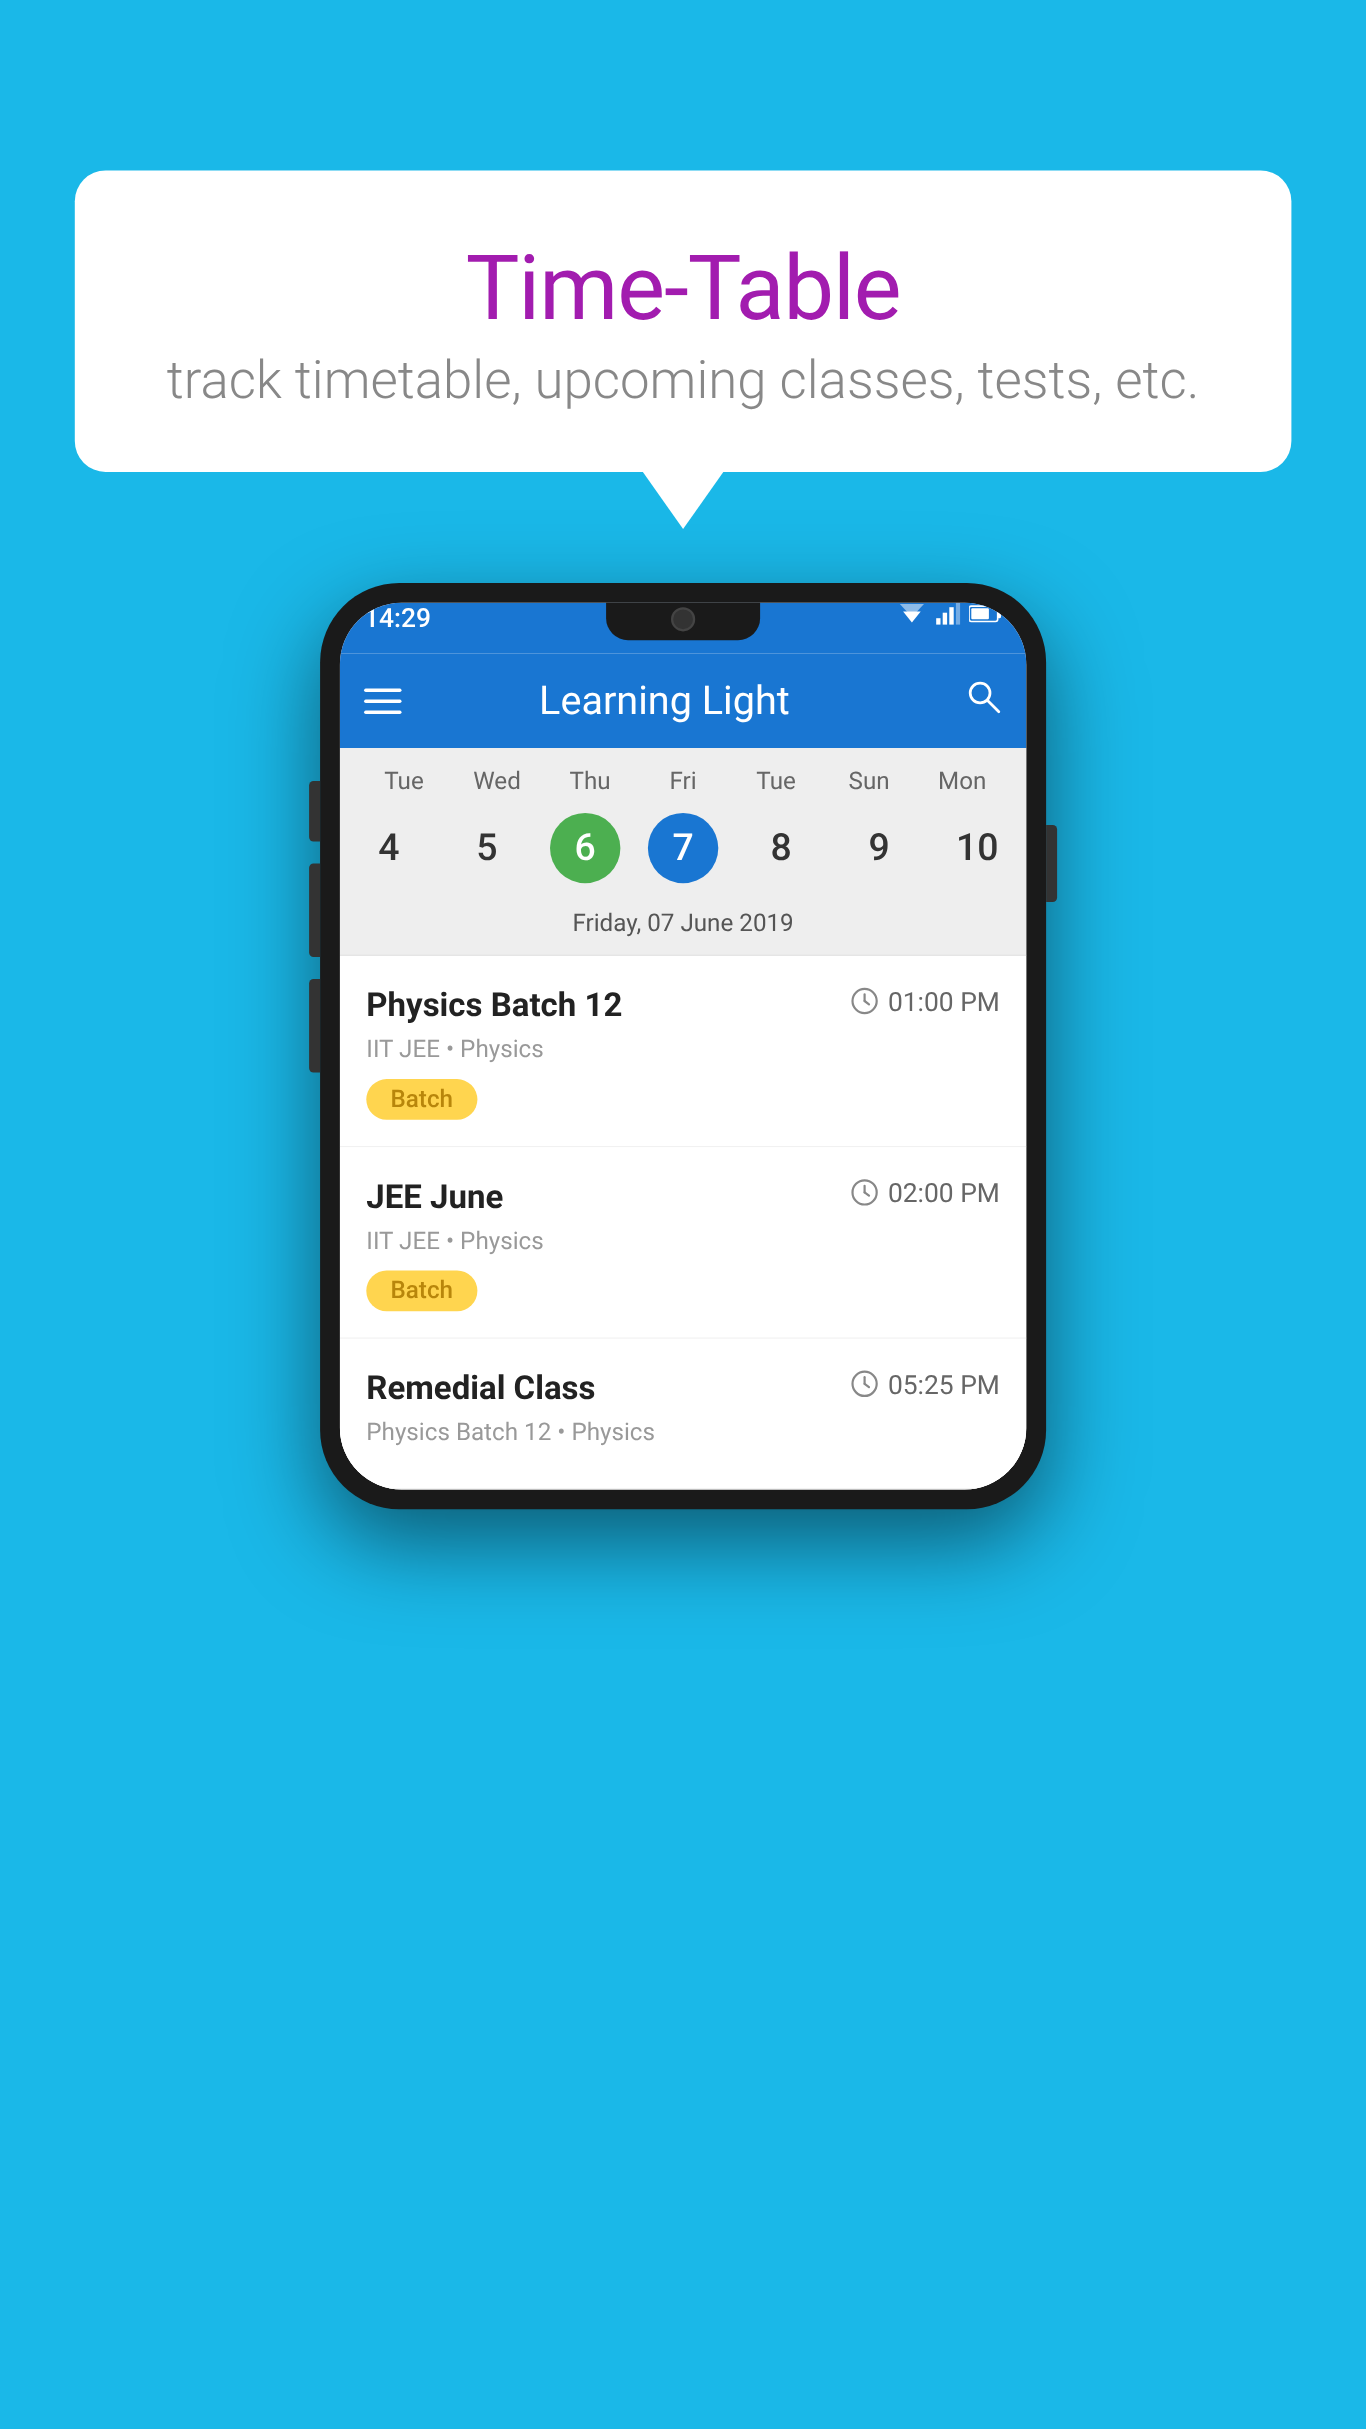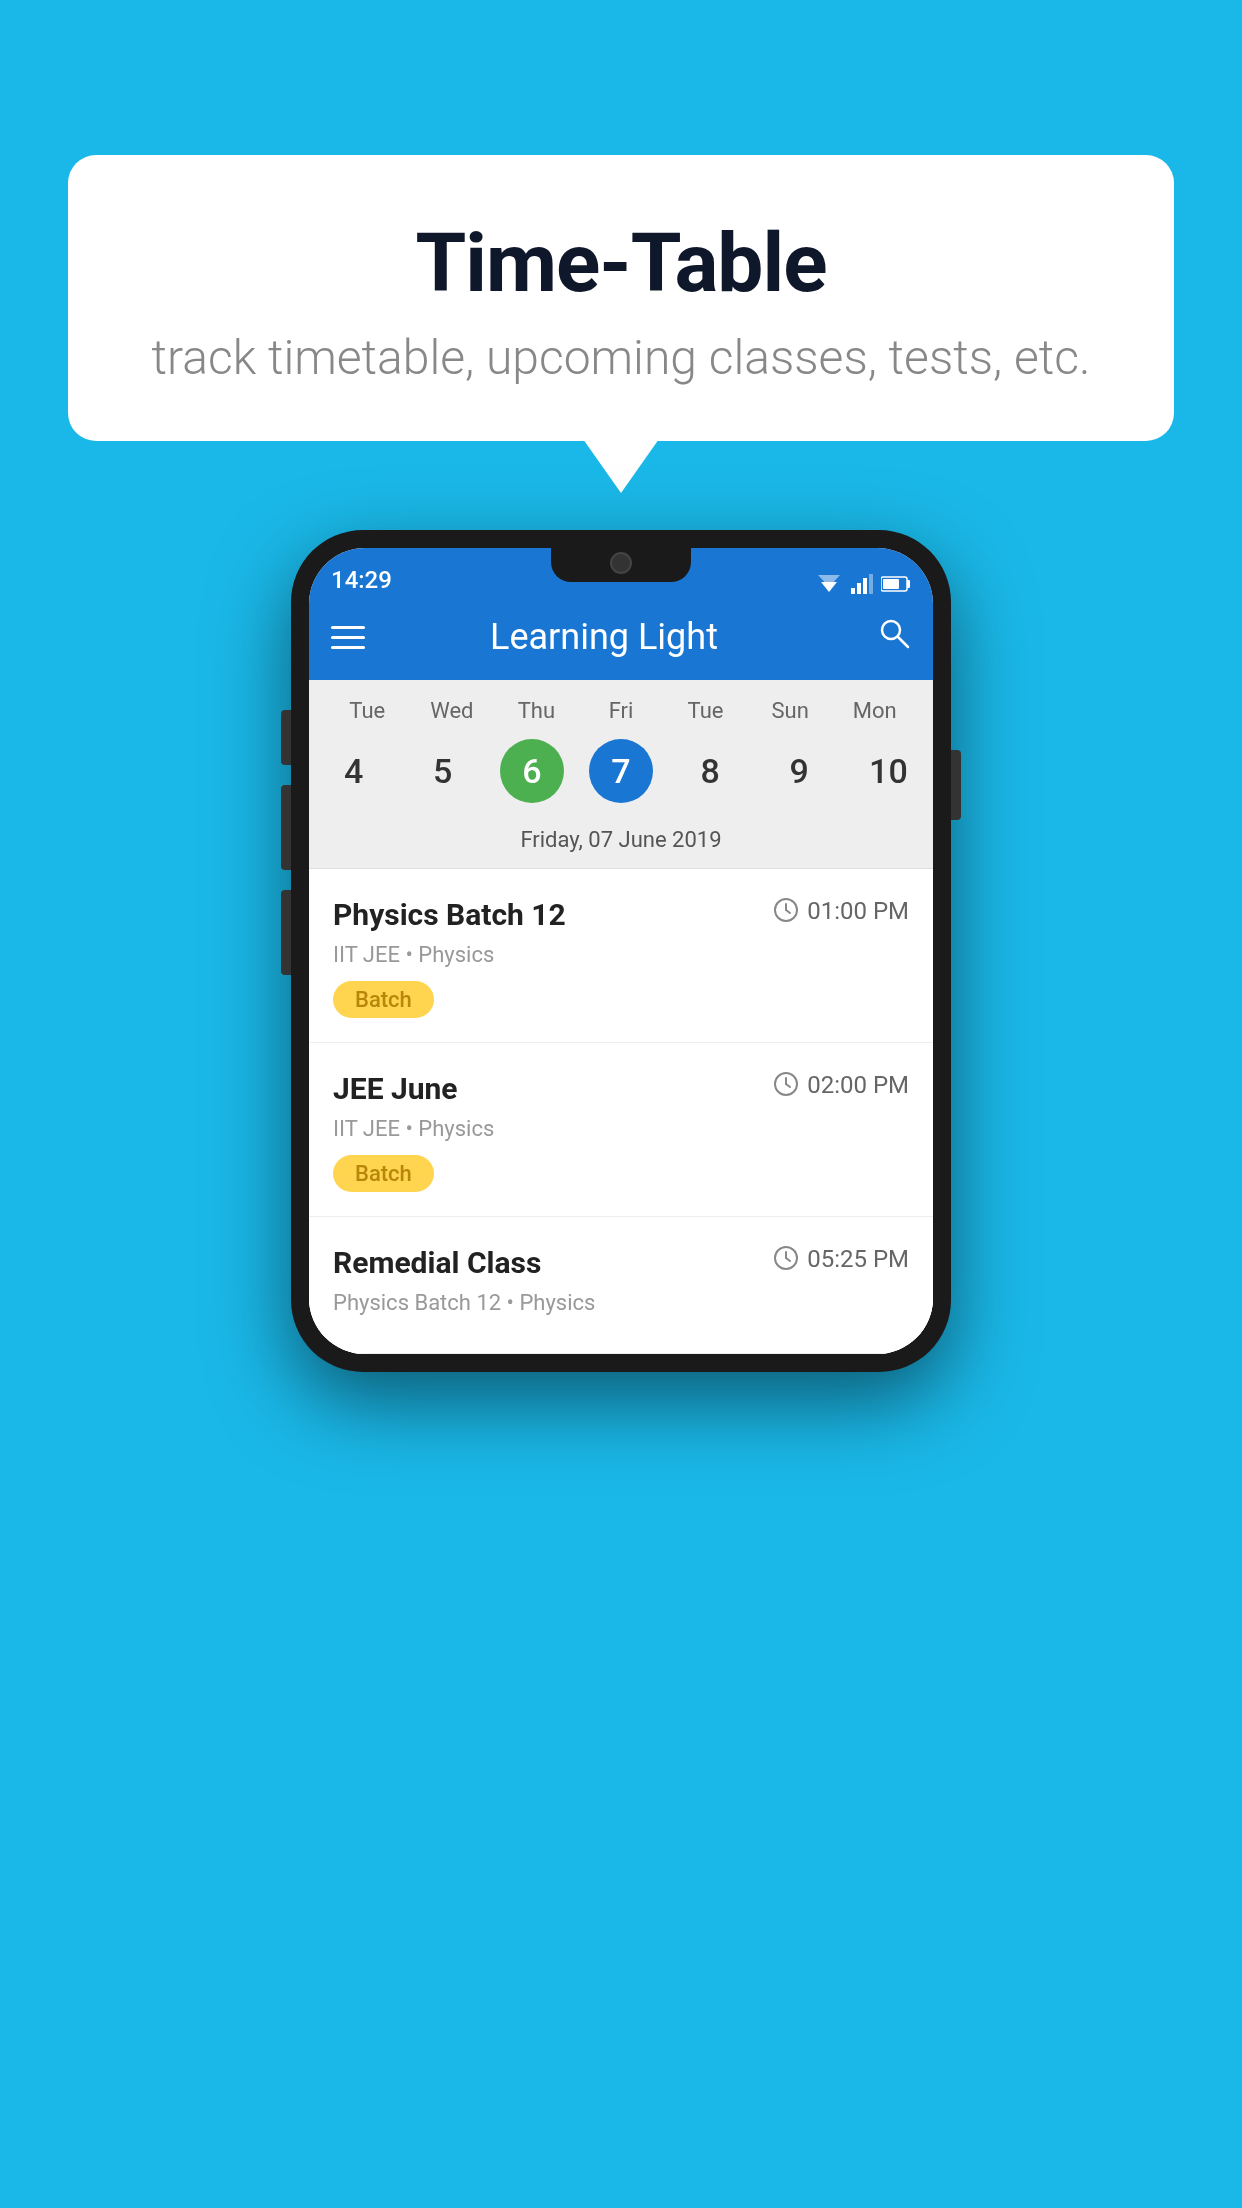--- a/index.html
+++ b/index.html
@@ -38,23 +38,23 @@
       transform: translateX(-50%);
       width: 0;
       height: 0;
       border-left: 38px solid transparent;
       border-right: 38px solid transparent;
       border-top: 54px solid white;
     }
 
     .bubble-title {
       font-size: 82px;
-      font-weight: 700;
-      color: #0f172a;
-      margin-bottom: 18px;
+      font-weight: 400;
+      color: #a21caf;
+      margin-bottom: 6px;
       letter-spacing: -1px;
     }
 
     .bubble-subtitle {
       font-size: 48px;
       color: #888;
       font-weight: 300;
     }
 
     
@@ -104,21 +104,21 @@
       border-radius: 56px;
       overflow: hidden;
       position: relative;
     }
 
     
     .status-bar {
       background: #1976d2;
       height: 46px;
       display: flex;
-      align-items: flex-end;
+      align-items: flex-start;
       justify-content: space-between;
       padding: 0 22px;
     }
 
     .status-time {
       color: white;
       font-size: 24px;
       font-weight: 500;
     }
 

